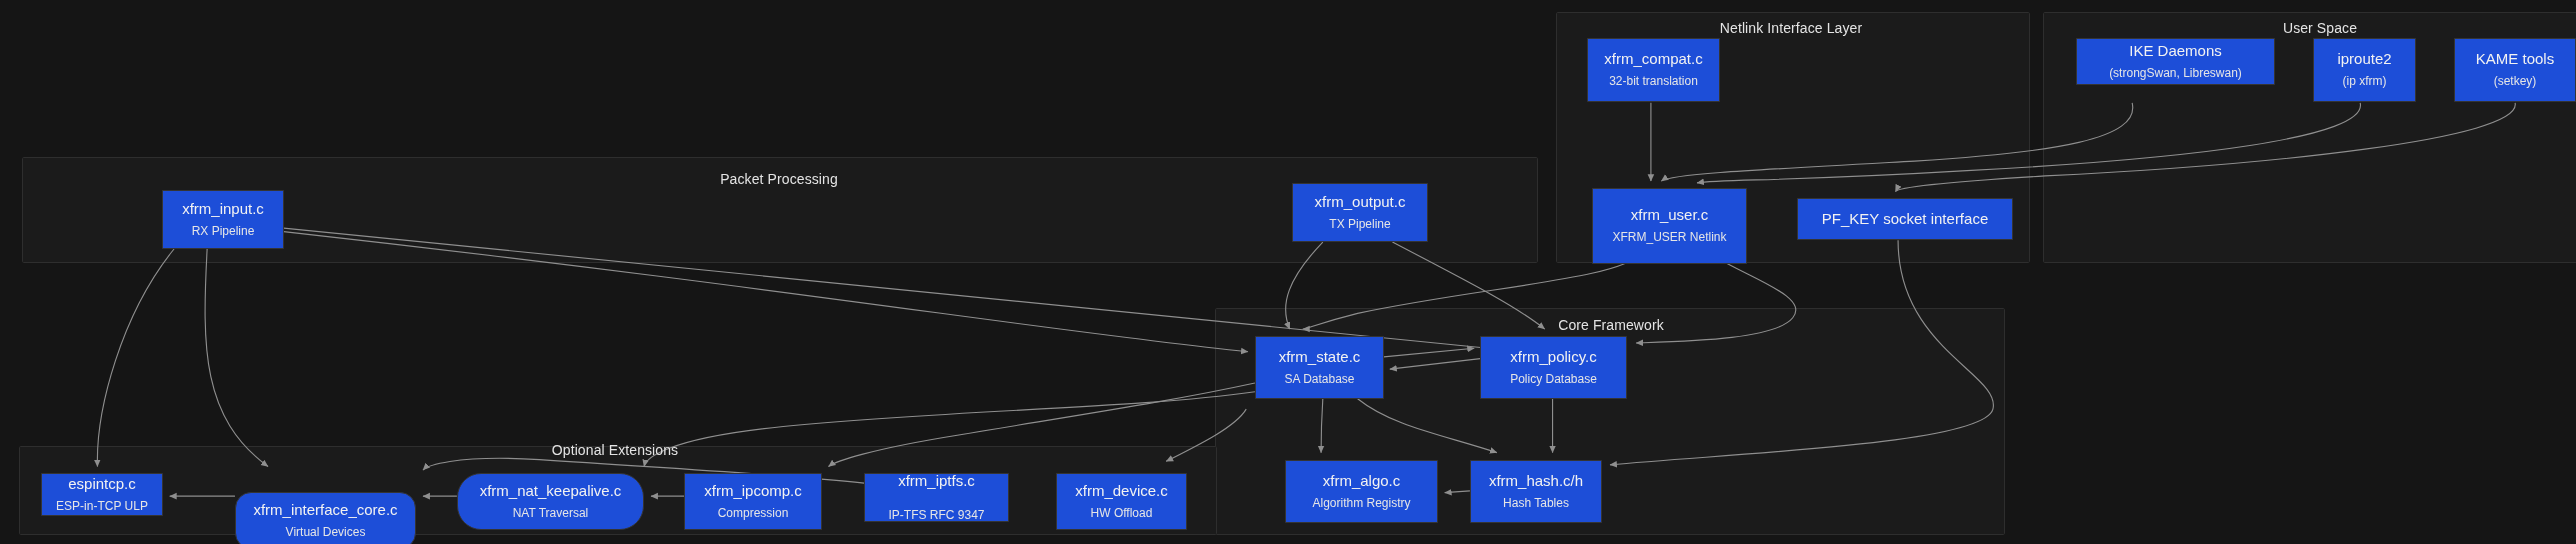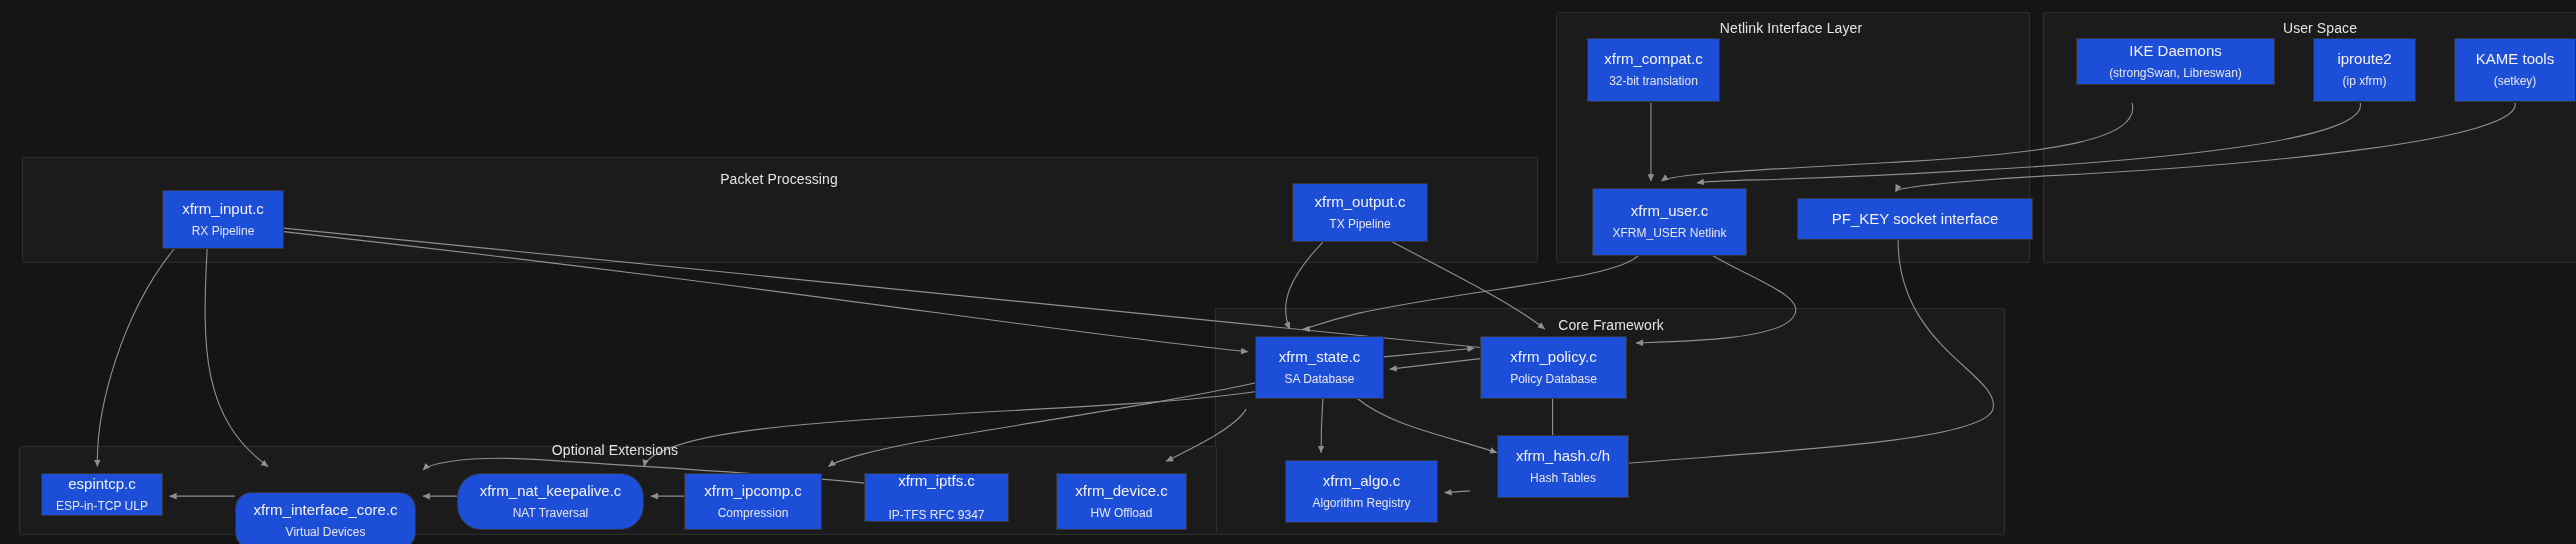--- a/index.html
+++ b/index.html
@@ -134,40 +134,40 @@
         <div class="l2">(strongSwan, Libreswan)</div>
       </div>
       <div class="node" style="left: 2313px; top: 38px; width: 103px; height: 64px;">
         <div class="l1">iproute2</div>
         <div class="l2">(ip xfrm)</div>
       </div>
       <div class="node" style="left: 2454px; top: 38px; width: 122px; height: 64px;">
         <div class="l1">KAME tools</div>
         <div class="l2">(setkey)</div>
       </div>
-      <div class="node" style="left: 1592px; top: 188px; width: 155px; height: 68px;">
+      <div class="node" style="left: 1592px; top: 188px; width: 155px; height: 76px;">
         <div class="l1">xfrm_user.c</div>
         <div class="l2">XFRM_USER Netlink</div>
       </div>
-      <div class="node single" style="left: 1797px; top: 198px; width: 236px; height: 42px;">
+      <div class="node single" style="left: 1797px; top: 198px; width: 216px; height: 42px;">
         <div class="l1">PF_KEY socket interface</div>
       </div>
       <div class="node" style="left: 1255px; top: 336px; width: 129px; height: 63px;">
         <div class="l1">xfrm_state.c</div>
         <div class="l2">SA Database</div>
       </div>
       <div class="node" style="left: 1480px; top: 336px; width: 147px; height: 63px;">
         <div class="l1">xfrm_policy.c</div>
         <div class="l2">Policy Database</div>
       </div>
       <div class="node" style="left: 1285px; top: 460px; width: 153px; height: 63px;">
         <div class="l1">xfrm_algo.c</div>
         <div class="l2">Algorithm Registry</div>
       </div>
-      <div class="node" style="left: 1470px; top: 435px; width: 132px; height: 63px; margin-left: 27px;">
+      <div class="node" style="left: 1470px; top: 460px; width: 132px; height: 63px;">
         <div class="l1">xfrm_hash.c/h</div>
         <div class="l2">Hash Tables</div>
       </div>
       <div class="node" style="left: 41px; top: 473px; width: 122px; height: 43px;">
         <div class="l1">espintcp.c</div>
         <div class="l2">ESP-in-TCP ULP</div>
       </div>
       <div class="node" style="left: 235px; top: 492px; width: 181px; height: 57px; border-radius: 16px;">
         <div class="l1">xfrm_interface_core.c</div>
         <div class="l2">Virtual Devices</div>

